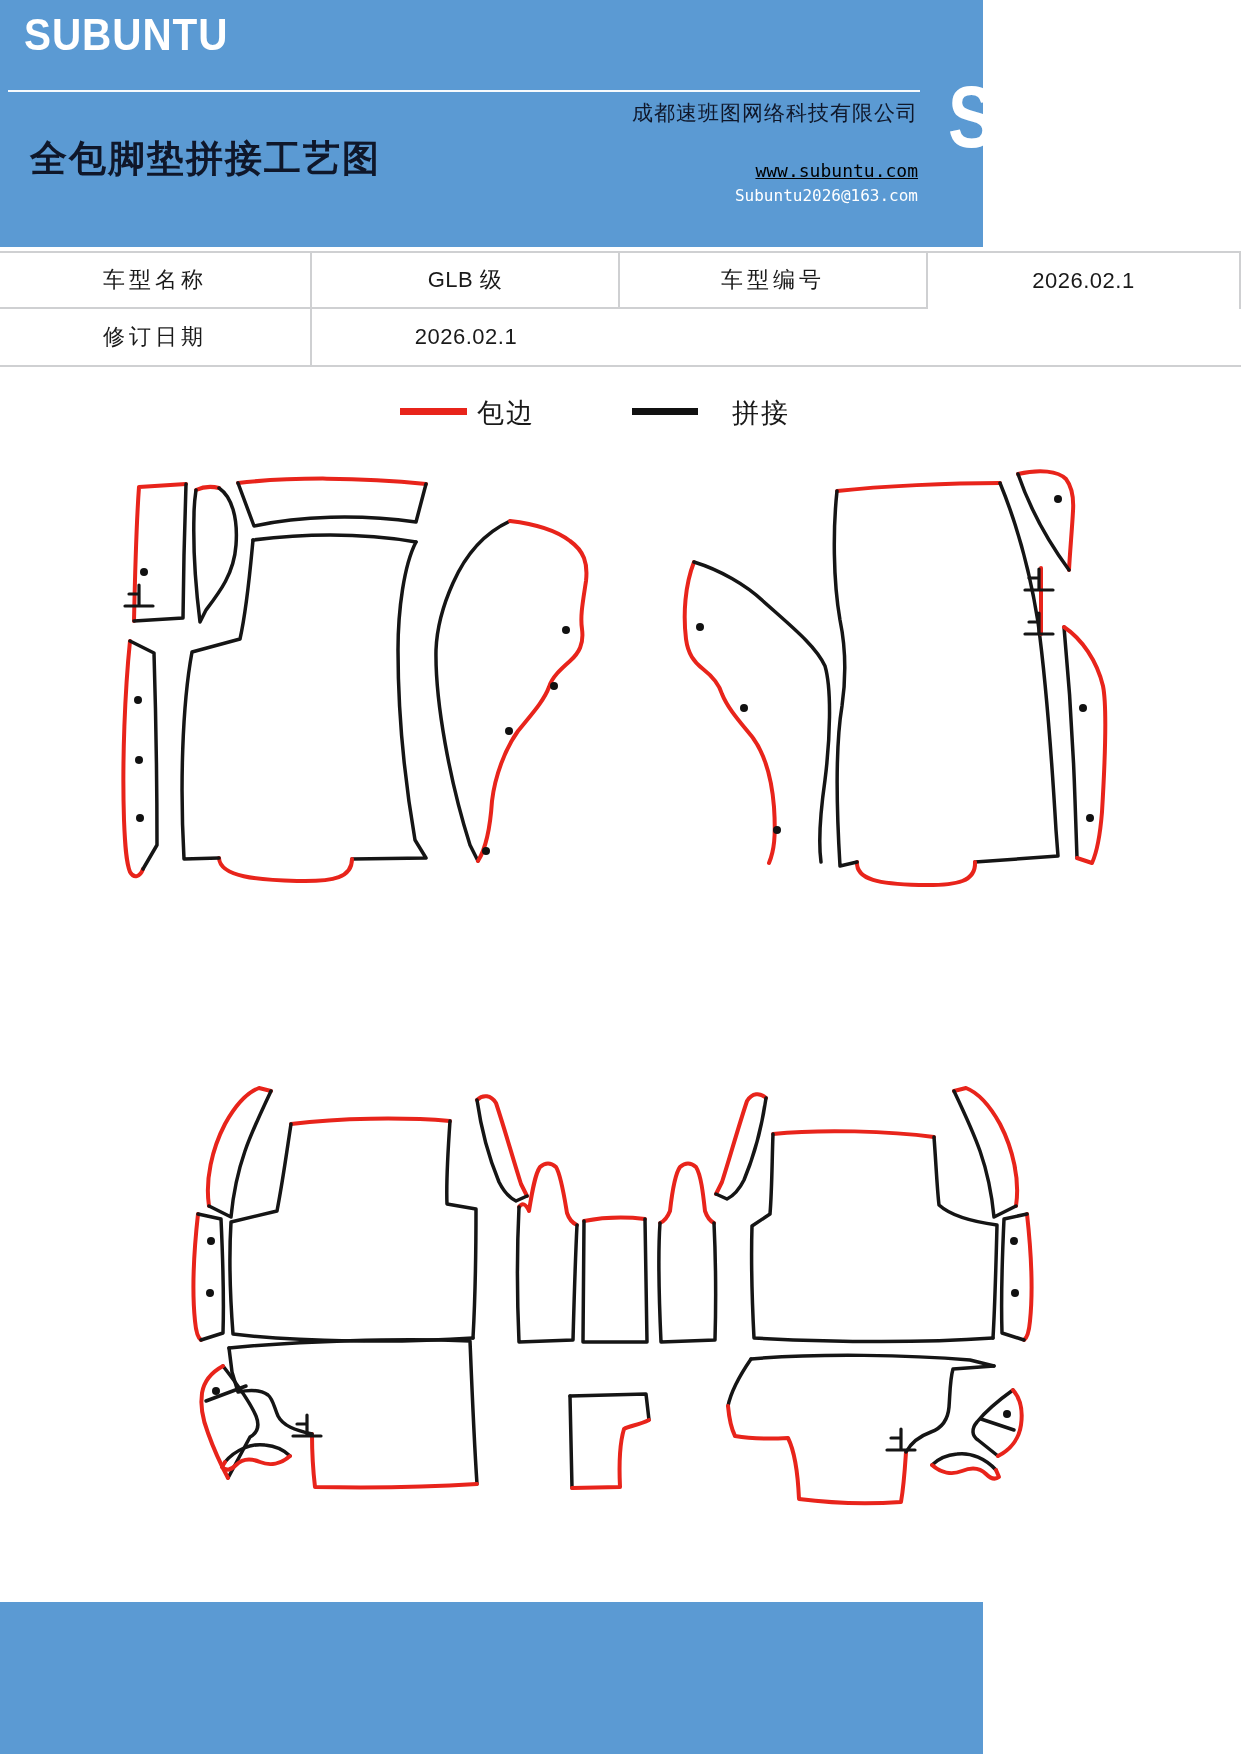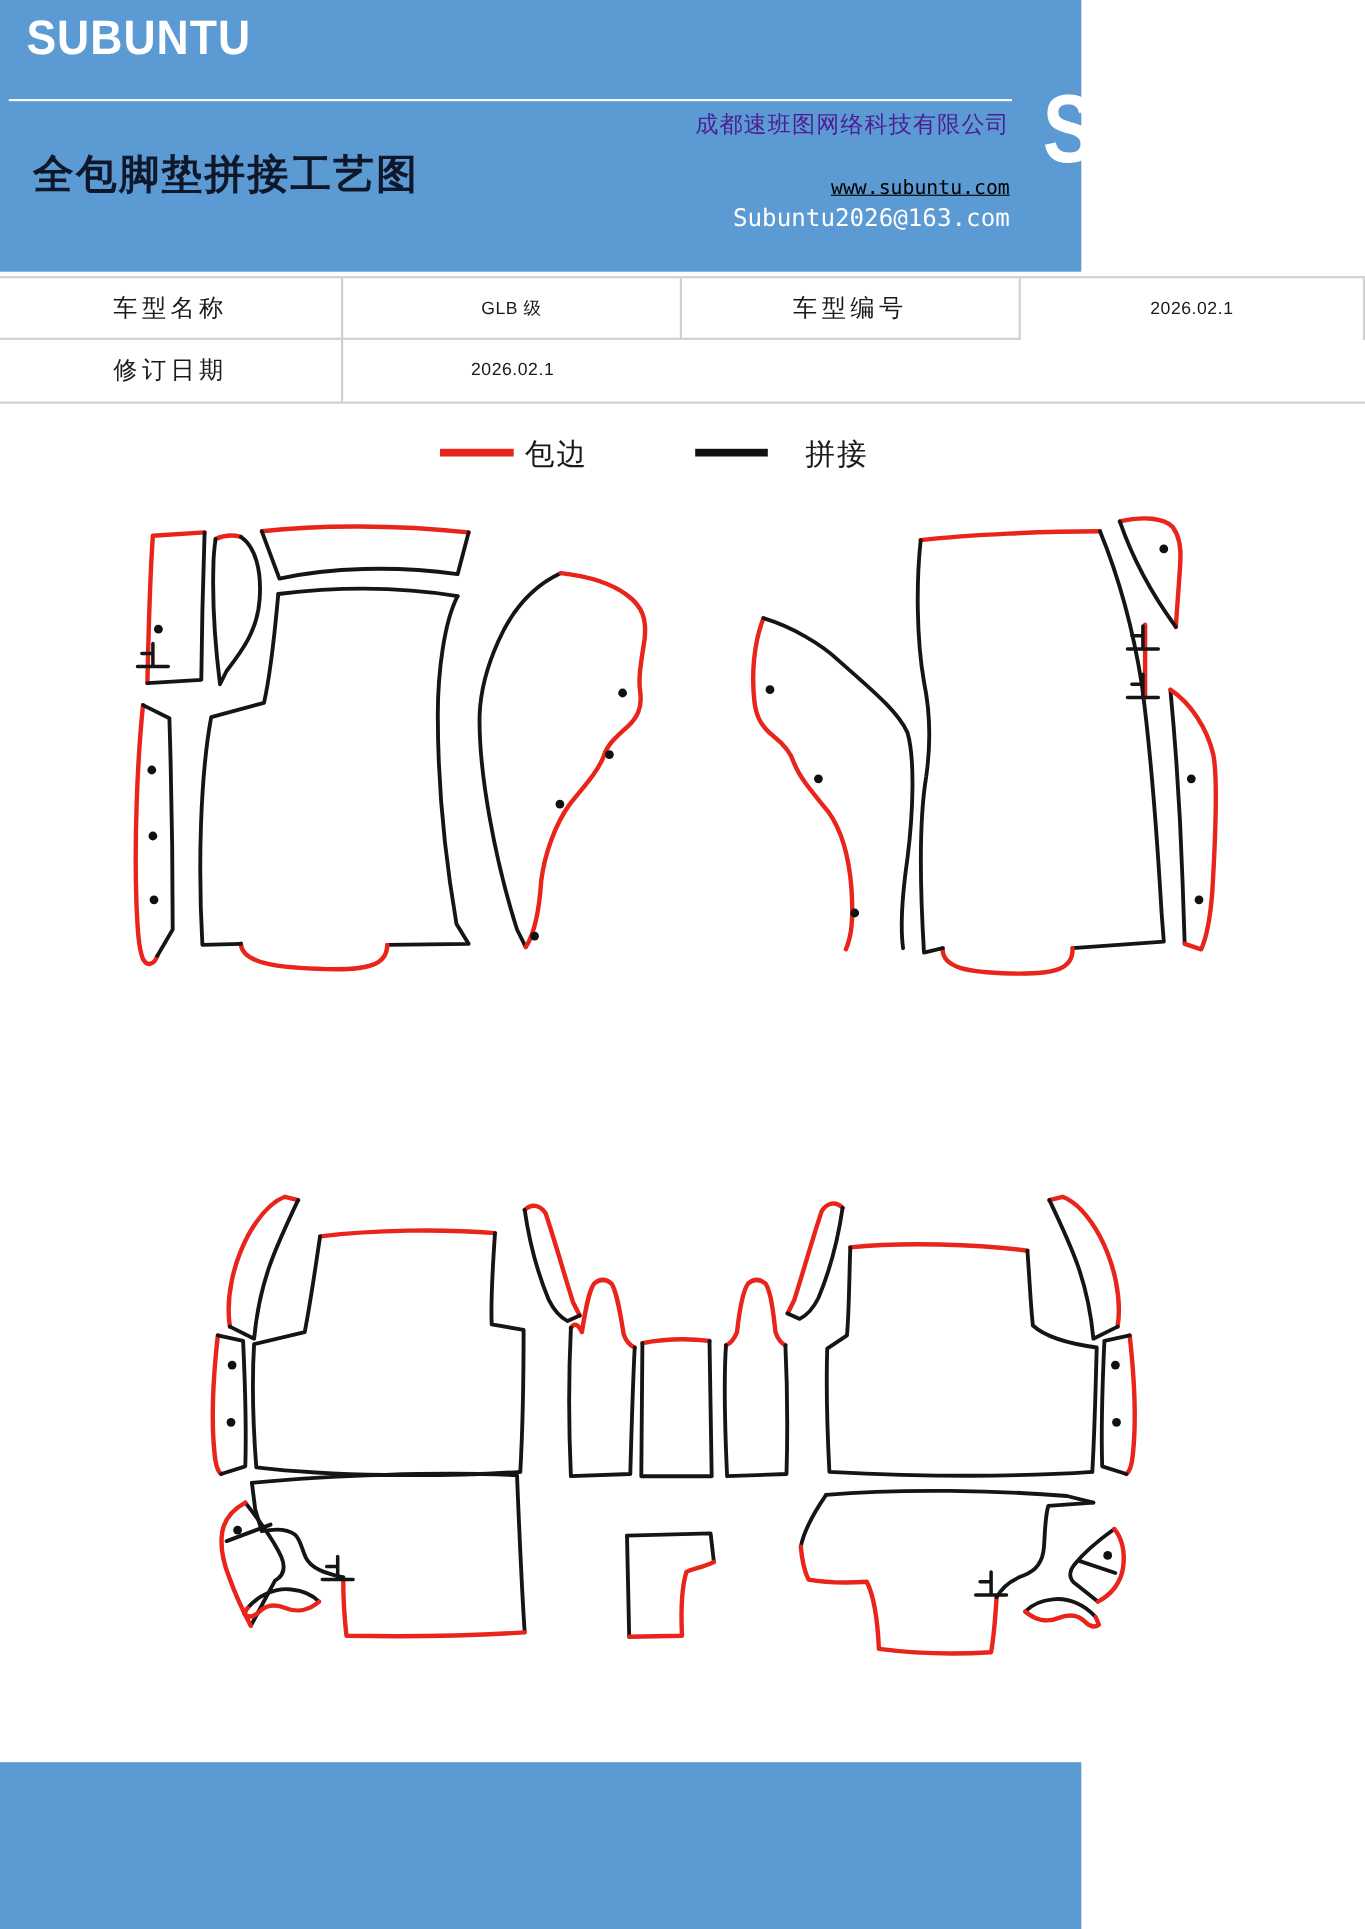--- a/index.html
+++ b/index.html
@@ -7,37 +7,37 @@
         font-family:"Liberation Sans",sans-serif;color:#1a1a1a;}
   .abs{position:absolute;}
 
   
   .band{left:0;width:983px;background:#5b9ad3;}
   .head{top:0;height:247px;}
   .logo{left:24px;top:10px;font-size:44px;font-weight:800;color:#fff;
         letter-spacing:1px;transform:scaleX(.92);transform-origin:left;}
   .head-line{left:8px;top:90px;width:912px;height:2px;background:rgba(255,255,255,.95);}
   .doc-title{left:30px;top:134px;font-size:37px;font-weight:600;color:#0f172a;letter-spacing:2px;}
-  .head-co{left:520px;width:398px;top:99px;font-size:21px;color:#4c1d95;text-align:right;letter-spacing:1px;}
+  .head-co{left:520px;width:398px;top:99px;font-size:21px;color:#0f172a;text-align:right;letter-spacing:1px;}
   .head-site{left:618px;width:300px;top:160px;font-size:18px;color:#000000;text-align:right;
              font-family:"DejaVu Sans Mono",monospace;text-decoration:underline;}
-  .head-mail{left:618px;width:300px;top:186px;font-size:22px;color:#fff;text-align:right;
+  .head-mail{left:618px;width:300px;top:186px;font-size:16px;color:#fff;text-align:right;
              font-family:"DejaVu Sans Mono",monospace;}
   .sop{left:948px;top:66px;font-size:88px;font-weight:800;color:#fff;letter-spacing:-3px;
        transform:scaleX(.8);transform-origin:left;}
 
   
   .tbl{left:0;top:251px;width:1241px;display:grid;
        grid-template-columns:312px 308px 308px 313px;grid-auto-rows:56px;
        border-top:2px solid #cfd0d2;border-bottom:2px solid #cfd0d2;background:#fff;}
   .cell{display:flex;align-items:center;justify-content:center;font-size:22px;}
   .cell.vline{border-right:2px solid #cfd0d2;}
   .cell.hline{border-bottom:2px solid #cfd0d2;}
   .cell.lab{letter-spacing:4px;}
-  .cell.val{font-size:16px;font-weight:500;letter-spacing:.5px;}
+  .cell.val{font-size:22px;font-weight:500;letter-spacing:.5px;}
 
   
   .leg-bar{top:408px;height:7px;}
   .leg-bar.red{left:400px;width:67px;background:#e8241b;}
   .leg-bar.blk{left:632px;width:66px;background:#111;}
   .leg-lab{top:395px;font-size:27px;letter-spacing:2px;}
   .leg-lab.l1{left:477px;} .leg-lab.l2{left:732px;}
 
   
   svg{display:block;}

